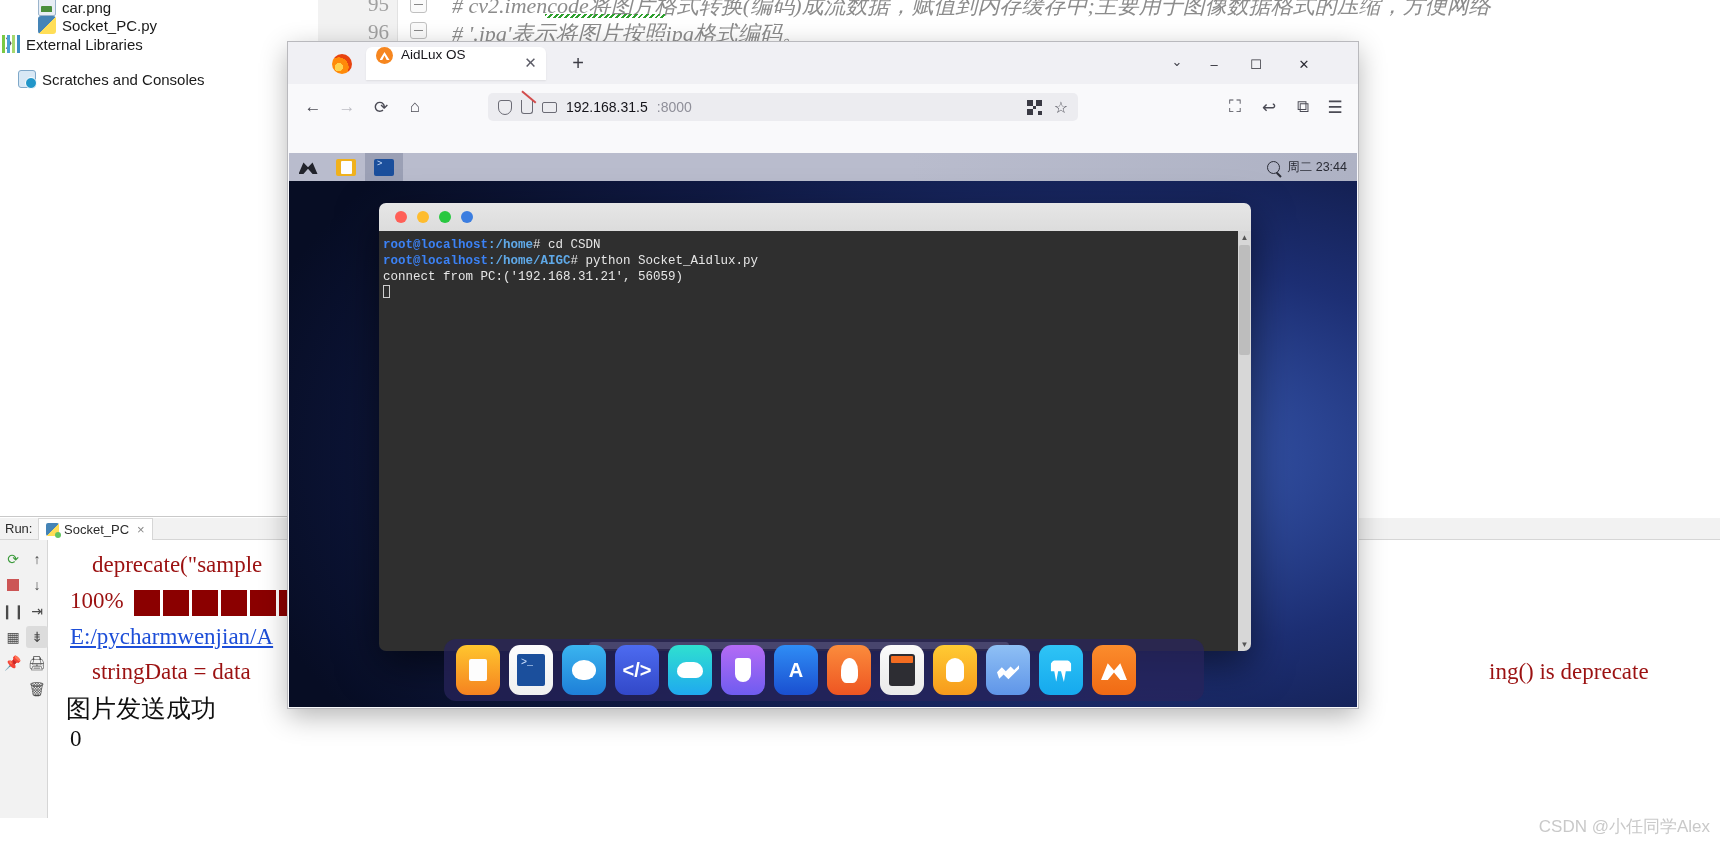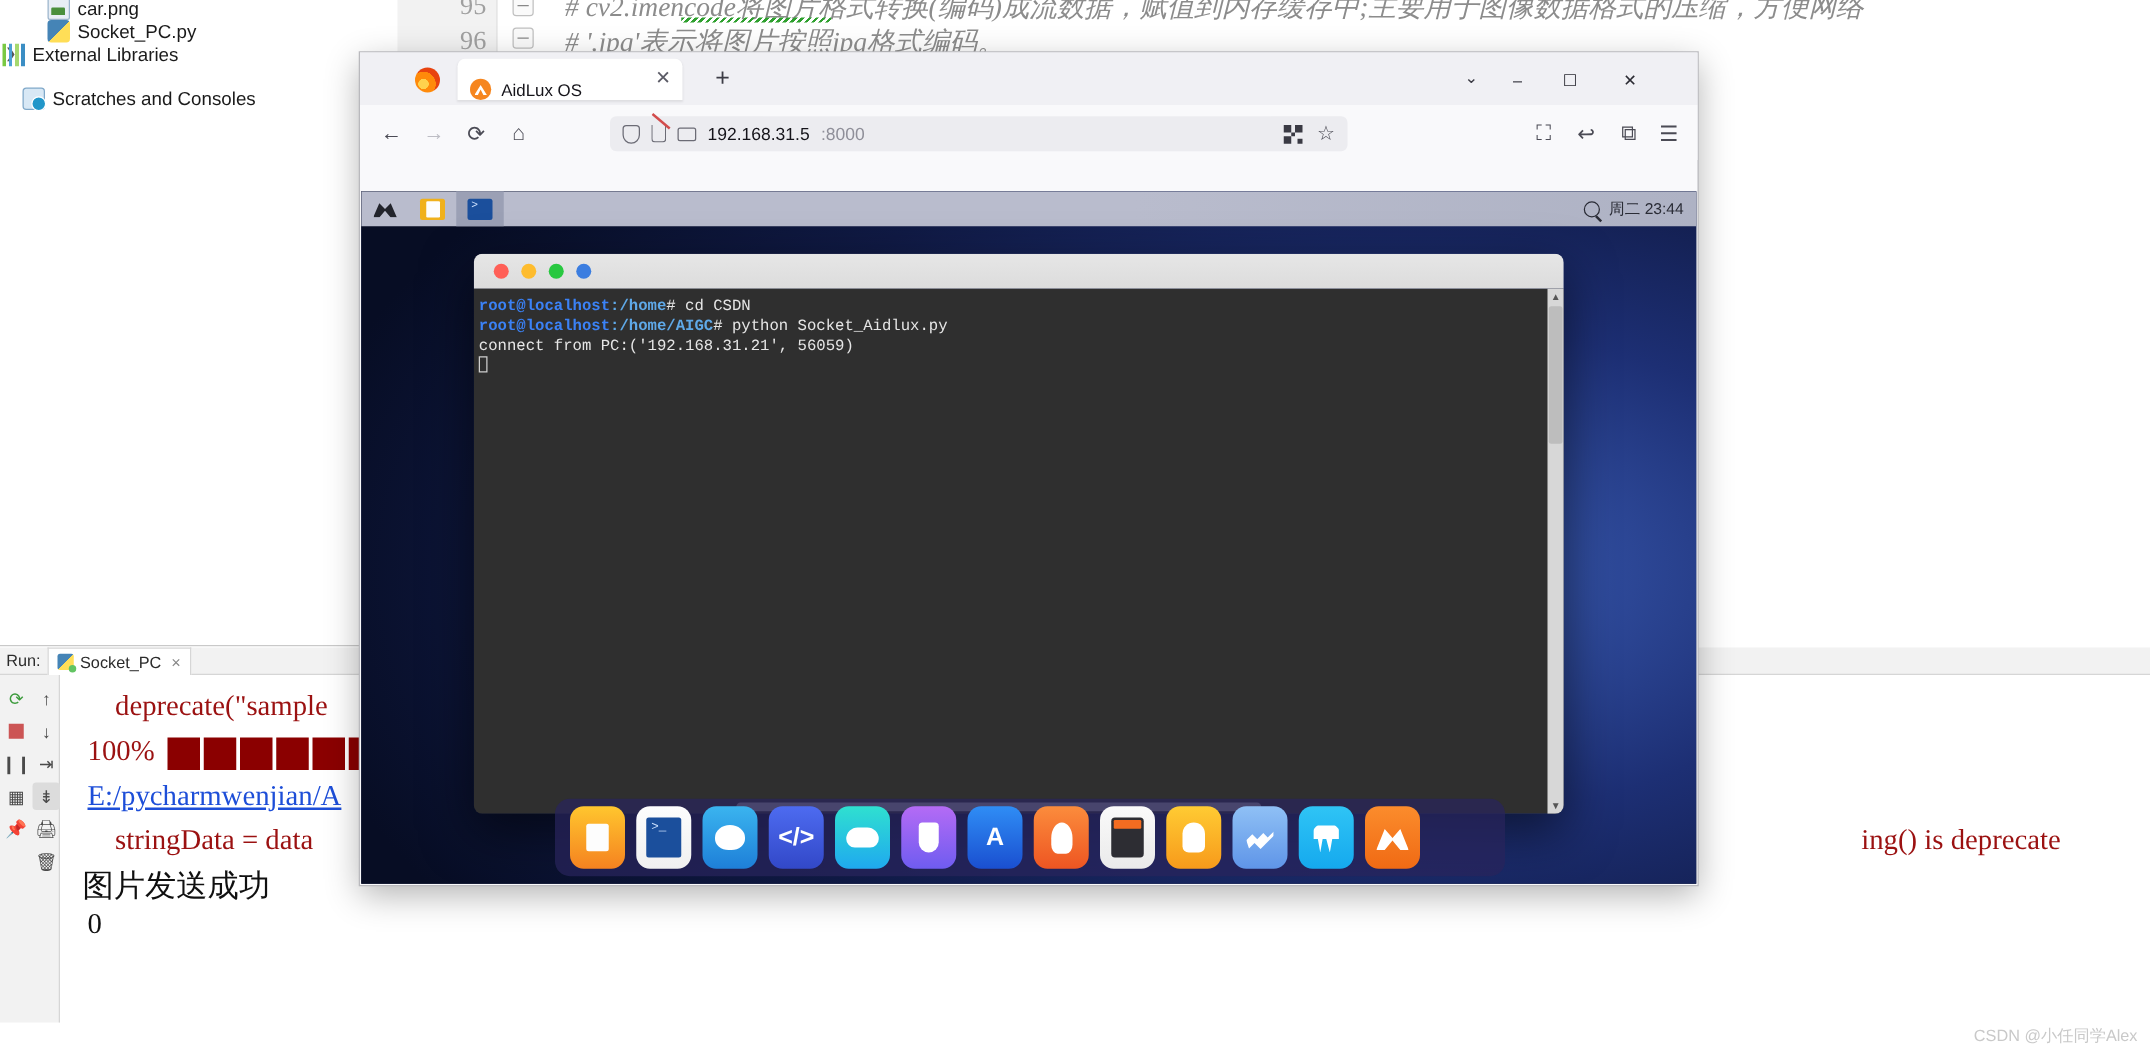--- a/index.html
+++ b/index.html
@@ -59,21 +59,21 @@
   .pbar { position:absolute; display:flex; gap:3px; }
   .pbar i { display:inline-block; width:26px; height:26px; background:#8b0000; }
 
   
   .ff { position:absolute; left:288px; top:42px; width:1070px; height:666px;
         background:#f9f9fb; box-shadow:0 0 0 1px #b9b9bd, 0 8px 26px rgba(0,0,0,.30); }
   .ff-tabstrip { position:absolute; left:0; top:0; width:100%; height:42px; background:#f0f0f4; }
   .ff-logo { position:absolute; left:44px; top:12px; width:20px; height:20px; border-radius:50%;
              background:radial-gradient(circle at 34% 66%, #ffd24d 0 22%, #ff8a0a 23% 52%, #e8430f 53% 78%, #9b1bcf 79% 100%); }
   .ff-tab { position:absolute; left:78px; top:5px; width:180px; height:33px; background:#ffffff; border-radius:6px 6px 0 0;
-            display:flex; align-items:flex-end; padding:0 10px; box-shadow:0 1px 2px rgba(0,0,0,.08); }
+            display:flex; align-items:flex-start; padding:0 10px; box-shadow:0 1px 2px rgba(0,0,0,.08); }
   .aid-dot { width:17px; height:17px; border-radius:50%; background:#f6861f; position:relative; flex:0 0 auto; }
   .aid-dot::after { content:""; position:absolute; left:3.5px; top:5px; width:10px; height:8px;
         background:#fff; clip-path: polygon(50% 0,100% 100%,72% 100%,50% 45%,28% 100%,0 100%); }
   .ff-tab-title { font-size:13.5px; color:#15141a; margin-left:8px; white-space:nowrap; overflow:hidden; }
   .ff-tab-close { position:absolute; right:8px; top:9px; width:15px; height:15px; color:#5b5b66; font-size:15px; line-height:14px; text-align:center; }
   .ff-newtab { position:absolute; left:280px; top:12px; width:20px; height:20px; color:#3c3c45; font-size:20px; line-height:18px; text-align:center; }
   .ff-tabdrop { position:absolute; right:170px; top:12px; width:22px; height:20px; color:#3c3c45; font-size:13px; text-align:center; }
   .win-btn { position:absolute; top:10px; width:28px; height:24px; font-size:13px; color:#2b2b33; display:flex; align-items:center; justify-content:center; }
 
   .ff-navbar { position:absolute; left:0; top:42px; width:100%; height:44px; background:#f9f9fb; }
@@ -135,21 +135,21 @@
   .term-scroll .arrow { position:absolute; left:0; width:13px; height:13px; font-size:8px; color:#555; text-align:center; line-height:13px; }
   .term-scroll .thumb { position:absolute; left:1px; top:14px; width:11px; height:110px; background:#bdbdbd; border-radius:2px; }
   .term-hscroll { position:absolute; left:210px; bottom:2px; width:420px; height:7px; background:#9a9a9a; border-radius:4px; }
 
   
   .dock { position:absolute; left:155px; bottom:6px; width:760px; height:62px; background:rgba(40,36,92,.72);
           border-radius:12px; display:flex; align-items:center; gap:9px; padding:0 12px; }
   .dk { width:44px; height:50px; border-radius:11px; position:relative; flex:0 0 auto; display:flex; align-items:center; justify-content:center; }
   .dk .sym { color:#fff; font-size:20px; font-weight:bold; font-family:"Liberation Sans", sans-serif; }
 
-  .watermark { position:absolute; right:10px; bottom:8px; font-size:13px; color:#c9c9c9; }
+  .watermark { position:absolute; right:10px; bottom:8px; font-size:17px; color:#c9c9c9; }
 </style>
 </head>
 <body>
 
 <div id="root">
 
   <div class="ide-sidebar">
     <div class="tree-row" style="left:38px; top:-2px;">
       <span class="glyph ico-img"></span>
       <span>car.png</span>

